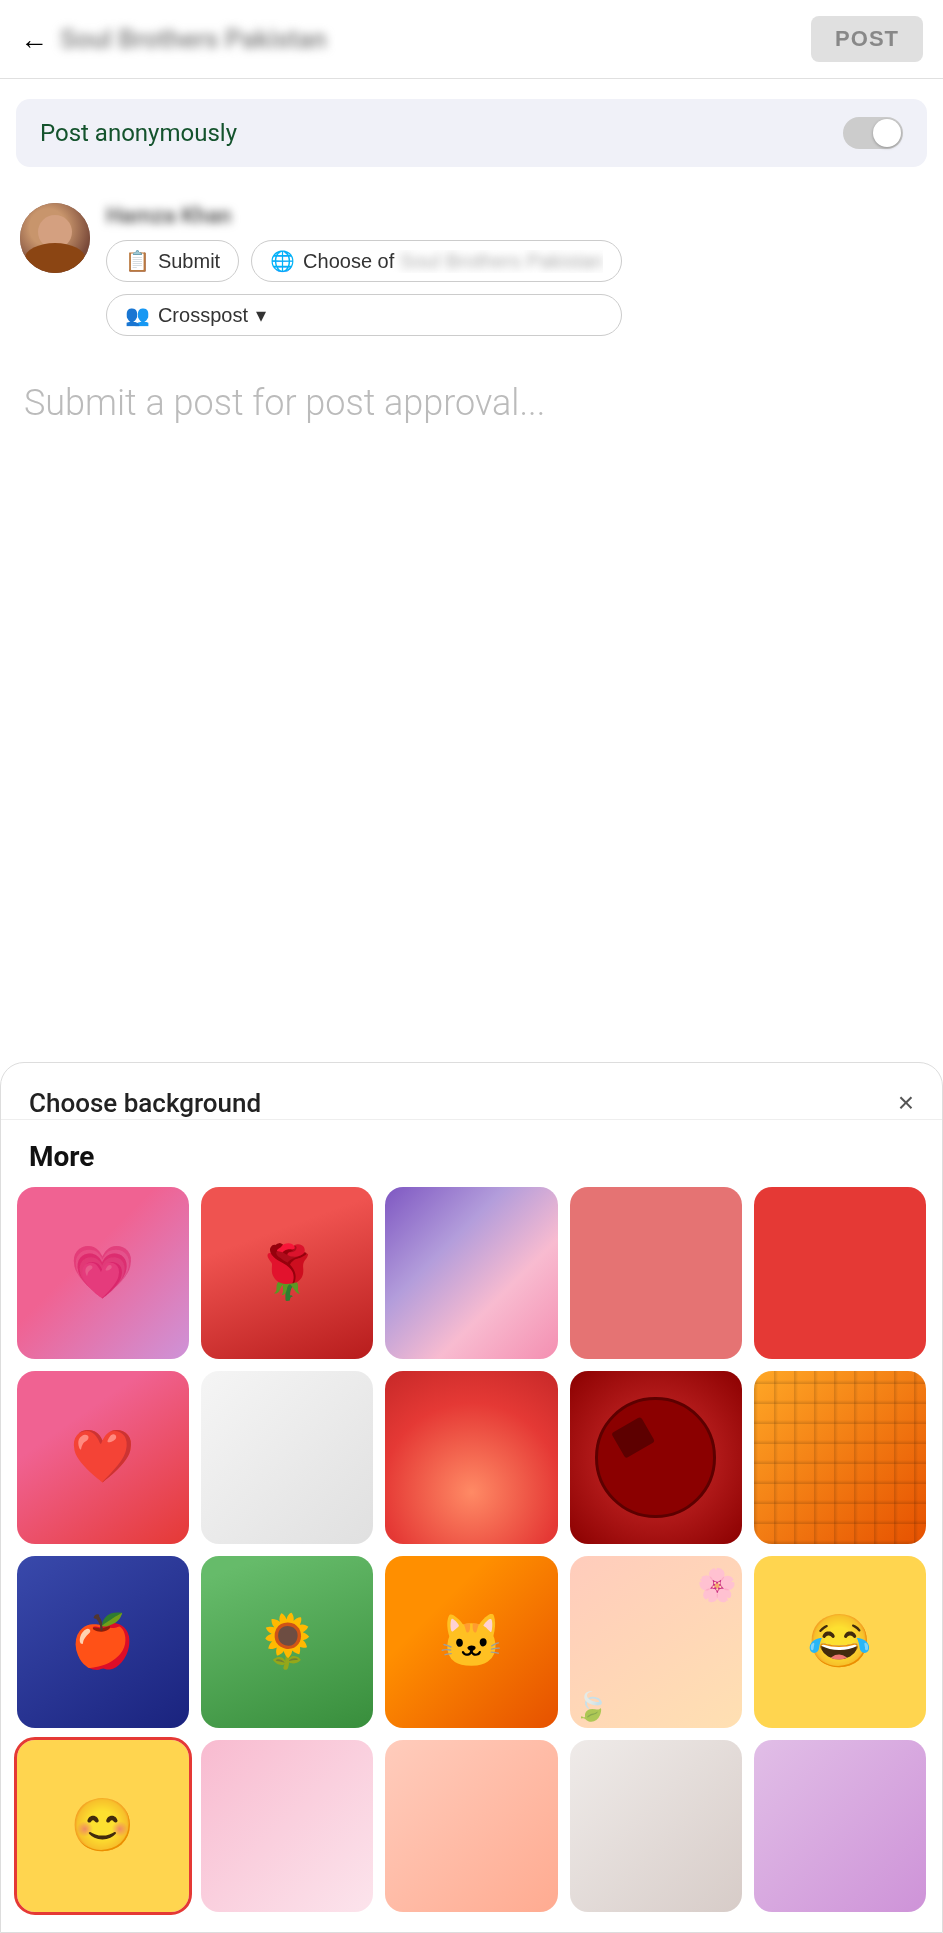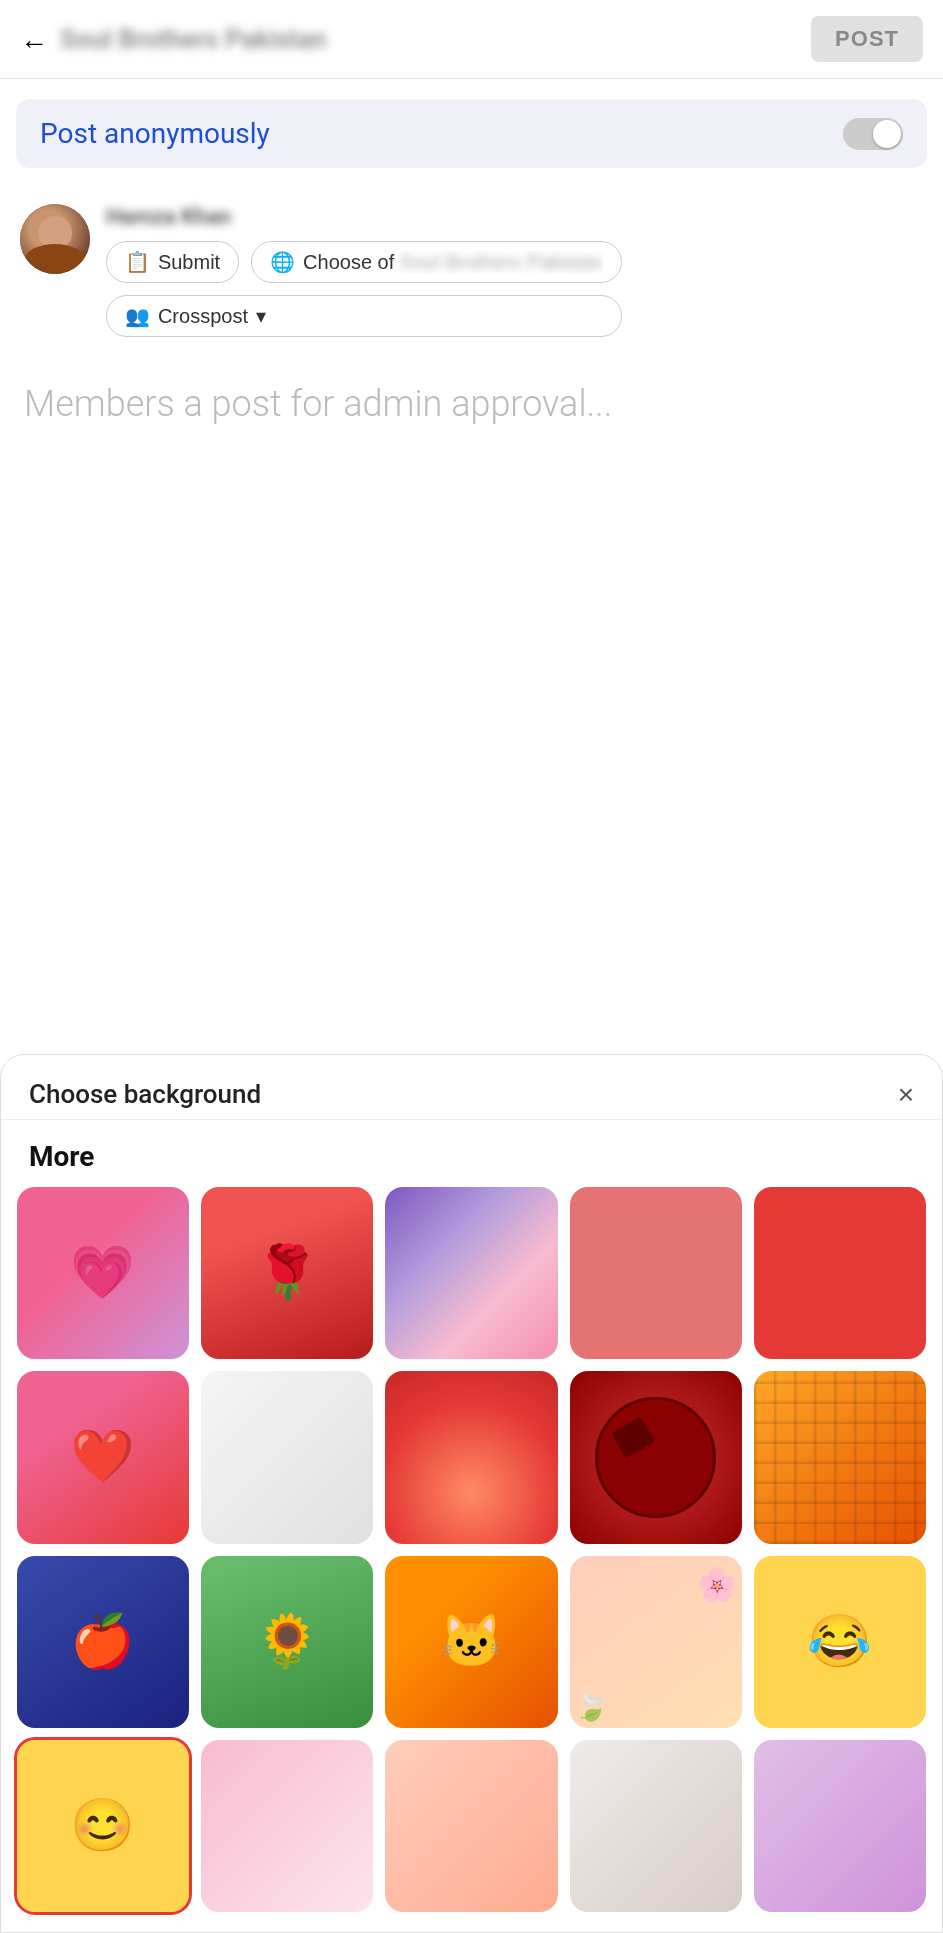--- a/index.html
+++ b/index.html
@@ -54,22 +54,22 @@
     .anonymous-row {
       display: flex;
       align-items: center;
       justify-content: space-between;
       background: #f0f1f8;
       margin: 20px 16px;
       border-radius: 14px;
       padding: 18px 24px;
     }
     .anonymous-label {
-      font-size: 28px;
-      color: #1d4ed8;
+      font-size: 24px;
+      color: #14532d;
     }
     .toggle {
       width: 60px;
       height: 32px;
       background: #ccc;
       border-radius: 16px;
       position: relative;
       cursor: pointer;
     }
     .toggle-knob {
@@ -202,23 +202,23 @@
       bottom: 0;
       left: 0;
       right: 0;
       background: #fff;
       border-radius: 24px 24px 0 0;
       border: 1.5px solid #ddd;
       padding: 0 0 20px 0;
     }
     .bg-panel-header {
       display: flex;
-      align-items: flex-start;
+      align-items: center;
       justify-content: space-between;
-      padding: 24px 28px 8px 28px;
+      padding: 24px 28px 0 28px;
       border-bottom: 1.5px solid #eee;
     }
     .bg-panel-title {
       font-size: 26px;
       color: #222;
       font-weight: 500;
     }
     .close-btn {
       font-size: 28px;
       color: #555;
@@ -380,21 +380,21 @@
       </button>
     </div>
     <button class="crosspost-btn">
       <span>👥</span>
       <span>Crosspost</span>
       <span>▾</span>
     </button>
   </div>
 </div>
 
-<div class="post-placeholder">Members a post for admin approval...</div>
+<div class="post-placeholder">Submit a post for post approval...</div>
 
 <div class="bg-panel">
   <div class="bg-panel-header">
     <span class="bg-panel-title">Choose background</span>
     <button class="close-btn">×</button>
   </div>
   <div class="bg-section-title">More</div>
 
   <div class="bg-grid">
 

